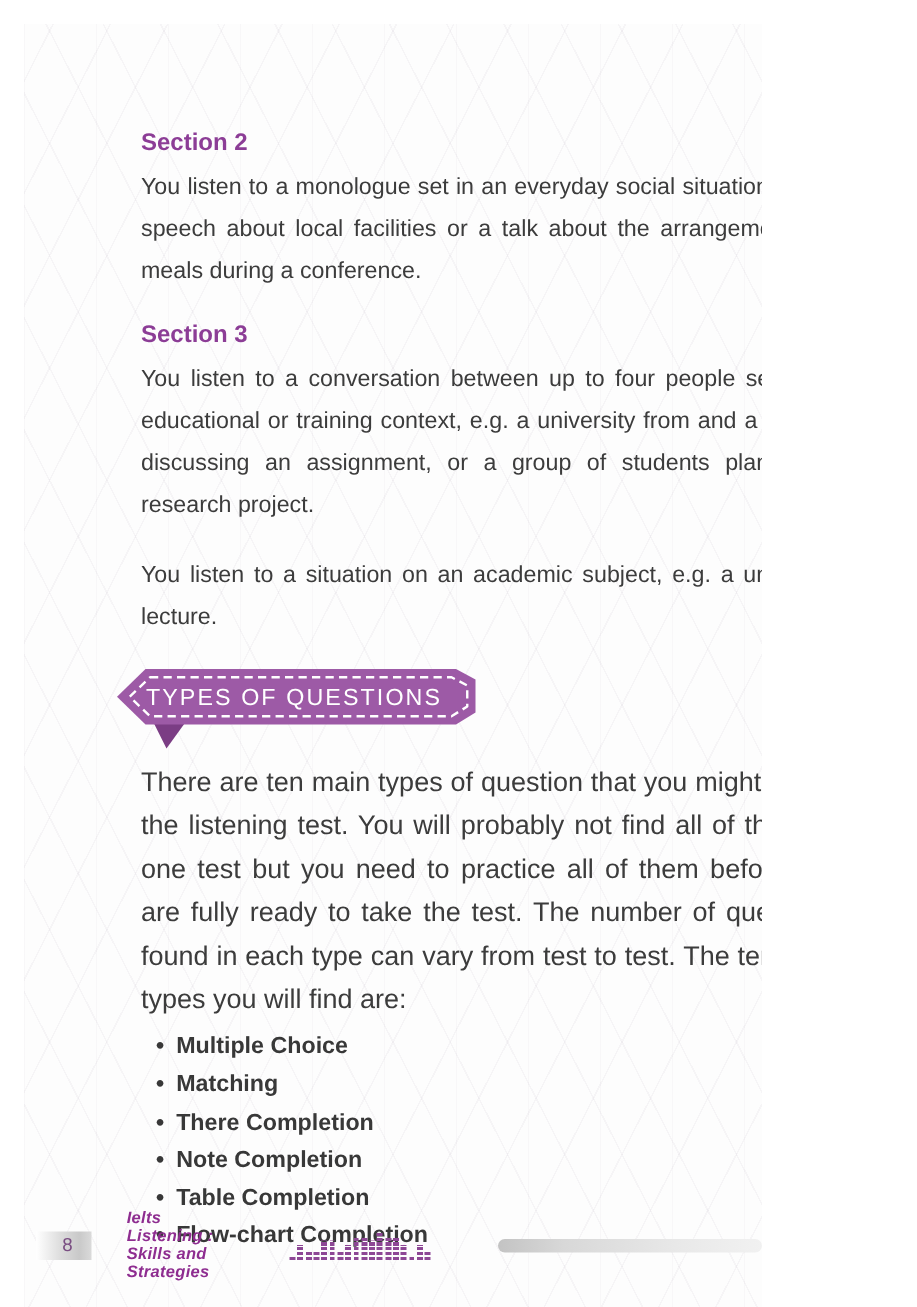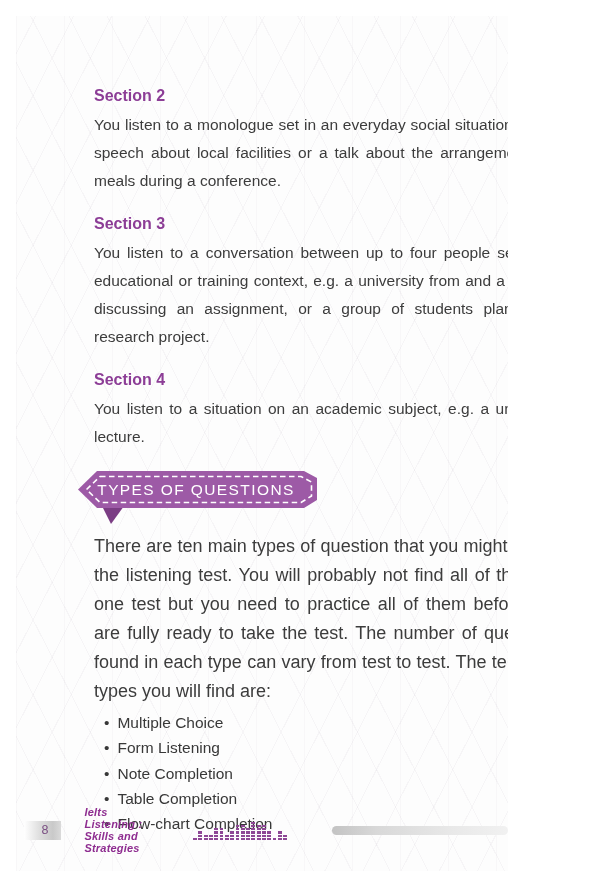--- a/index.html
+++ b/index.html
@@ -43,21 +43,21 @@
     text-align:justify;
     margin:4px 0 0 0;
   }
   ul.types-list{
     list-style:none;
     margin:4px 0 0 0;
     padding:0 0 0 10px;
   }
   ul.types-list li{
     font-size:15.5px;
-    font-weight:normal;
+    font-weight:bold;
     color:#383838;
     line-height:25.3px;
   }
   ul.types-list li::before{
     content:"\2022";
     margin-right:8px;
   }
   .footer{
     position:absolute;
     left:0; right:0; top:802px;
@@ -107,37 +107,37 @@
 <div class="page">
 
   <div class="content">
 
     <h3 class="section-heading" style="color: rgb(140, 61, 150);">Section 2</h3>
     <p class="section-body">You listen to a monologue set in an everyday social situation, e.g. a speech about local facilities or a talk about the arrangements for meals during a conference.</p>
 
     <h3 class="section-heading" style="color: rgb(140, 61, 150);">Section 3</h3>
     <p class="section-body">You listen to a conversation between up to four people set in an educational or training context, e.g. a university from and a student discussing an assignment, or a group of students planning a research project.</p>
 
-    <h3 class="section-heading" style="color: rgb(140, 61, 150);">Section 4</h3>
     <p class="section-body">You listen to a situation on an academic subject, e.g. a university lecture.</p>
 
     <div class="banner-wrap">
       <svg width="242" height="58" viewBox="0 0 242 58">
         <polygon points="25,36 47,36 34,54" class="ribbon-tail" fill="#7b3d84"></polygon>
         <polygon points="20,1 227,1 240,8 240,30 227,38 20,38 1,19.5" class="ribbon-main" fill="#9d5aa6"></polygon>
         <polygon points="23,6.5 224,6.5 234.5,12 234.5,26 224,32.5 23,32.5 9.5,19.5" fill="none" stroke="#ffffff" stroke-width="1.6" stroke-dasharray="5.5 3.5" stroke-linejoin="round"></polygon>
         <text x="119" y="25" text-anchor="middle" fill="#ffffff" font-size="15.5" letter-spacing="1.4">TYPES OF QUESTIONS</text>
       </svg>
     </div>
 
     <p class="intro">There are ten main types of question that you might find in the listening test. You will probably not find all of these in one test but you need to practice all of them before you are fully ready to take the test. The number of questions found in each type can vary from test to test. The ten main types you will find are:</p>
 
     <ul class="types-list">
       <li>Multiple Choice</li>
-      <li>Form Listening</li>
+      <li>Matching</li>
+      <li>There Completion</li>
       <li>Note Completion</li>
       <li>Table Completion</li>
       <li>Flow-chart Completion</li>
     </ul>
 
   </div>
 
   <div class="footer">
     <div class="pageno-bar">
       <span style="color: rgb(122, 78, 130);">8</span>

